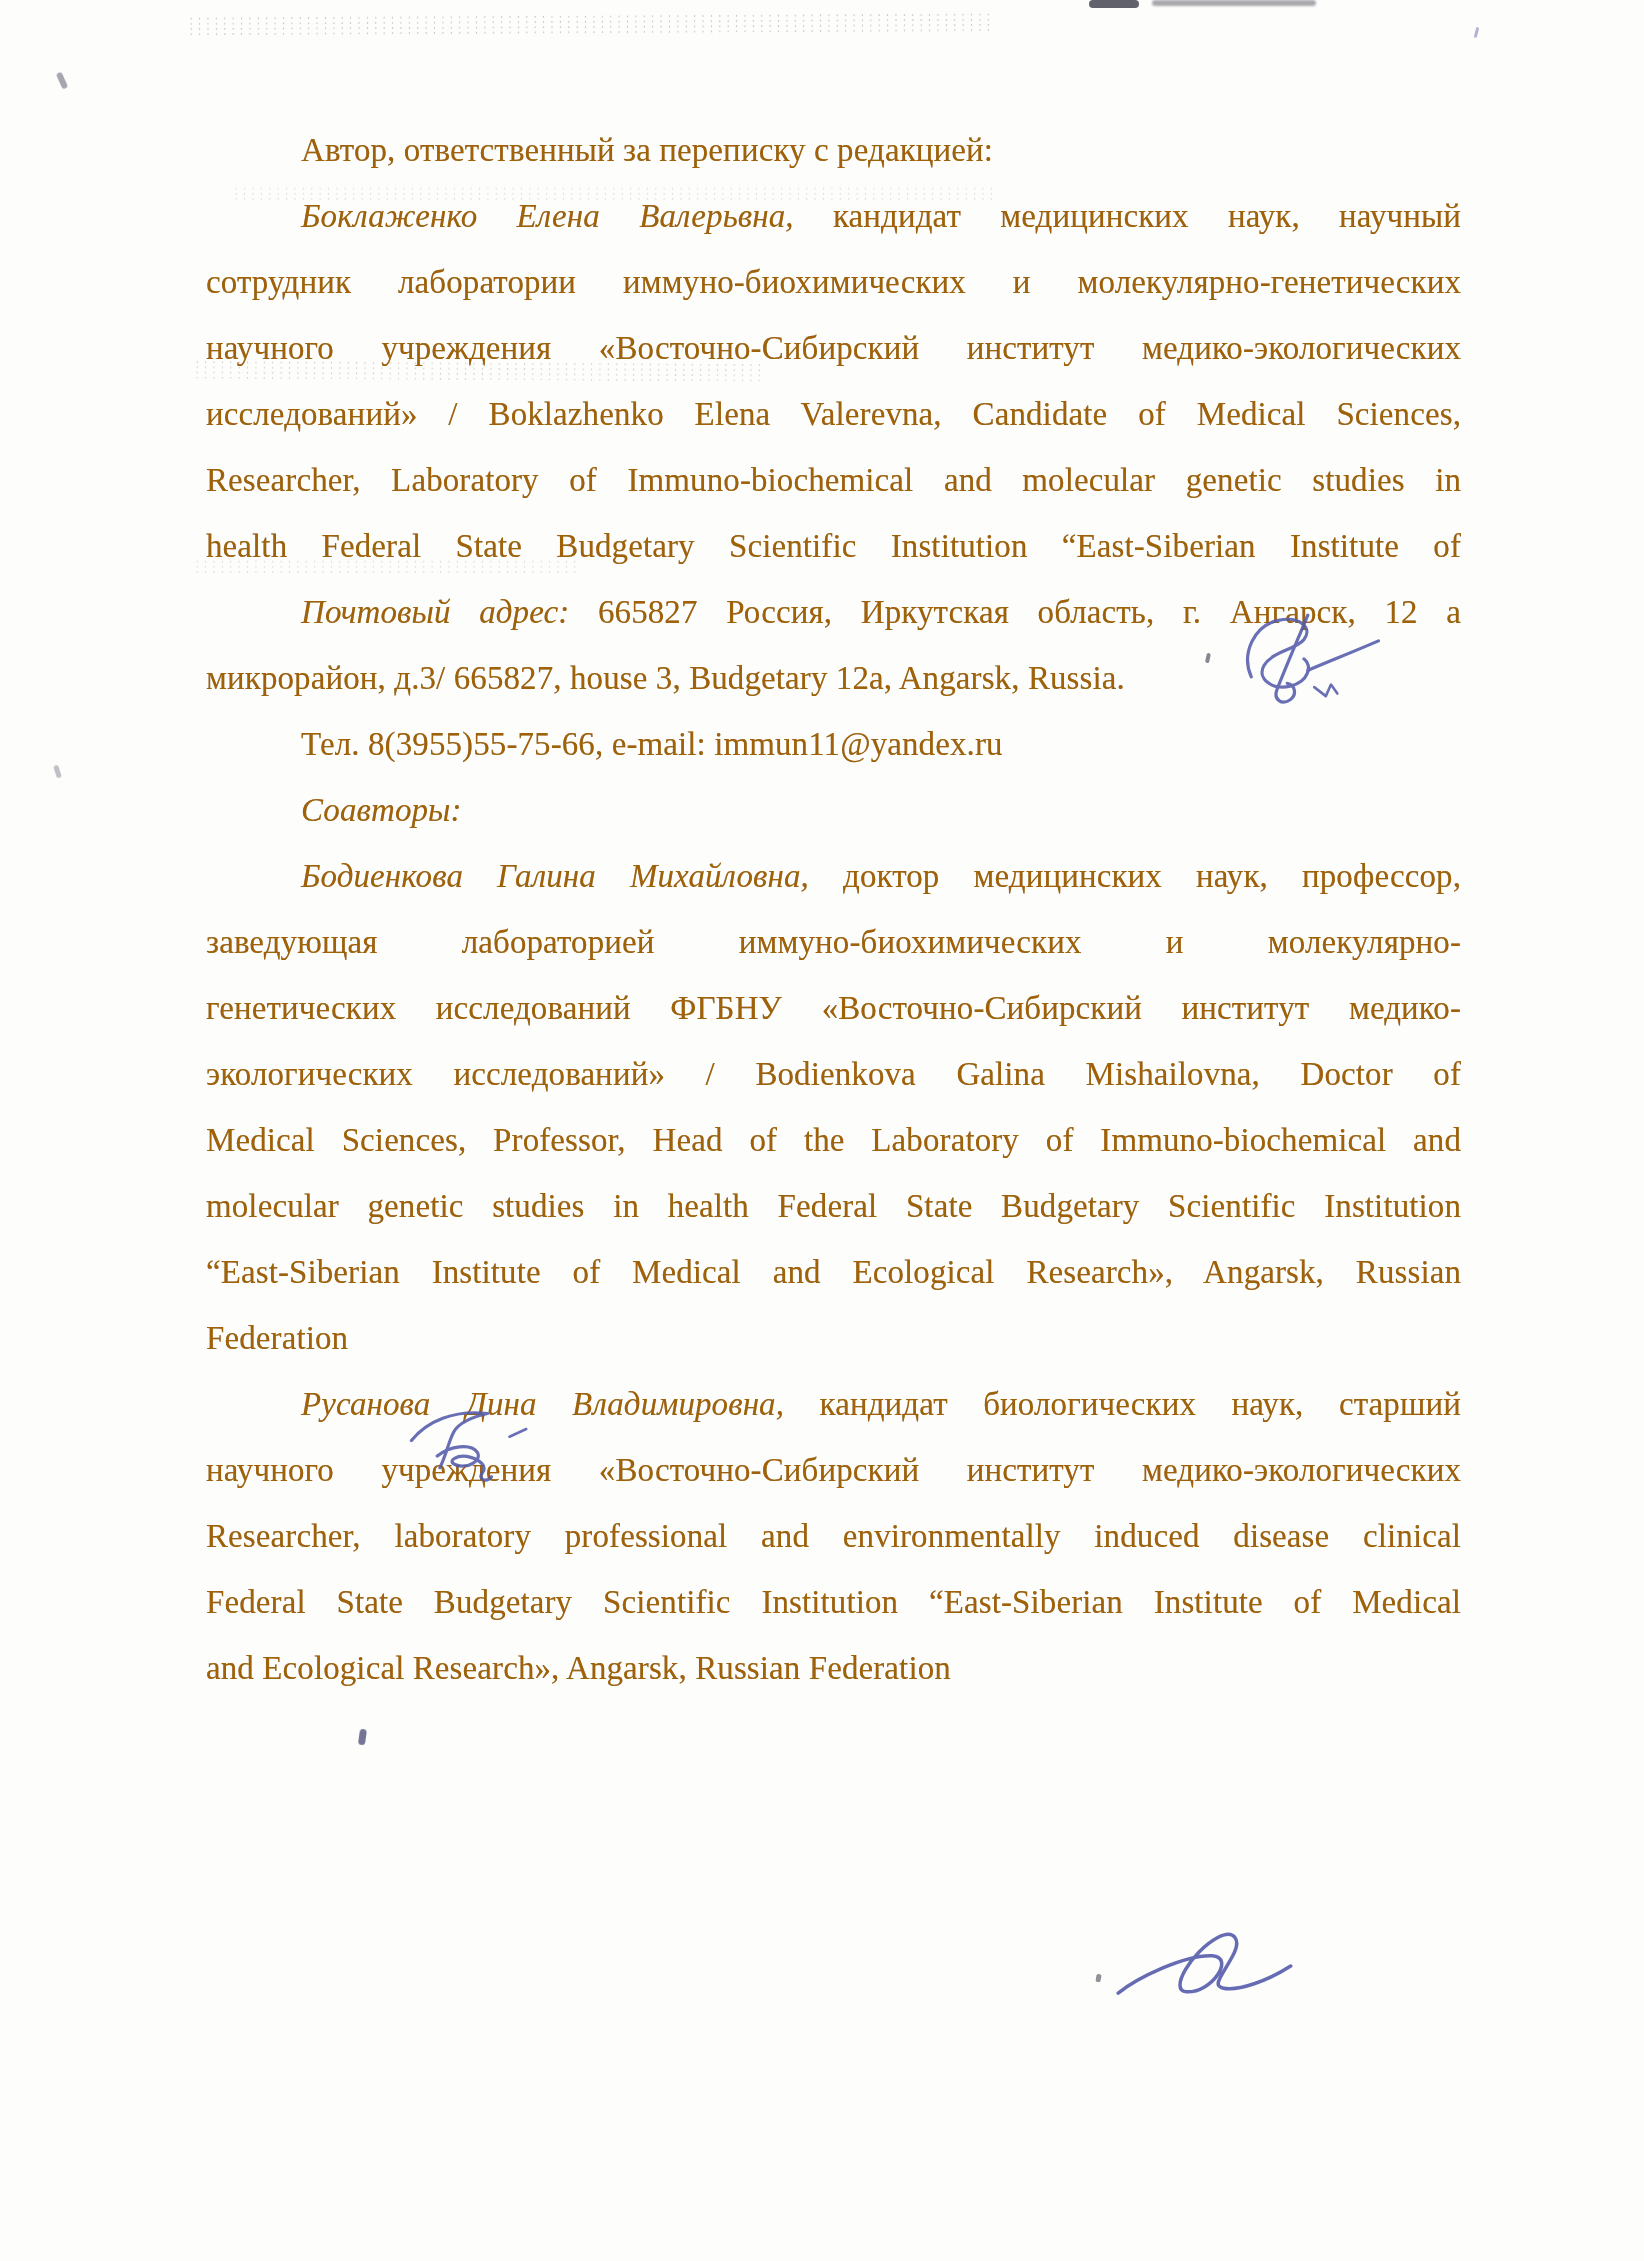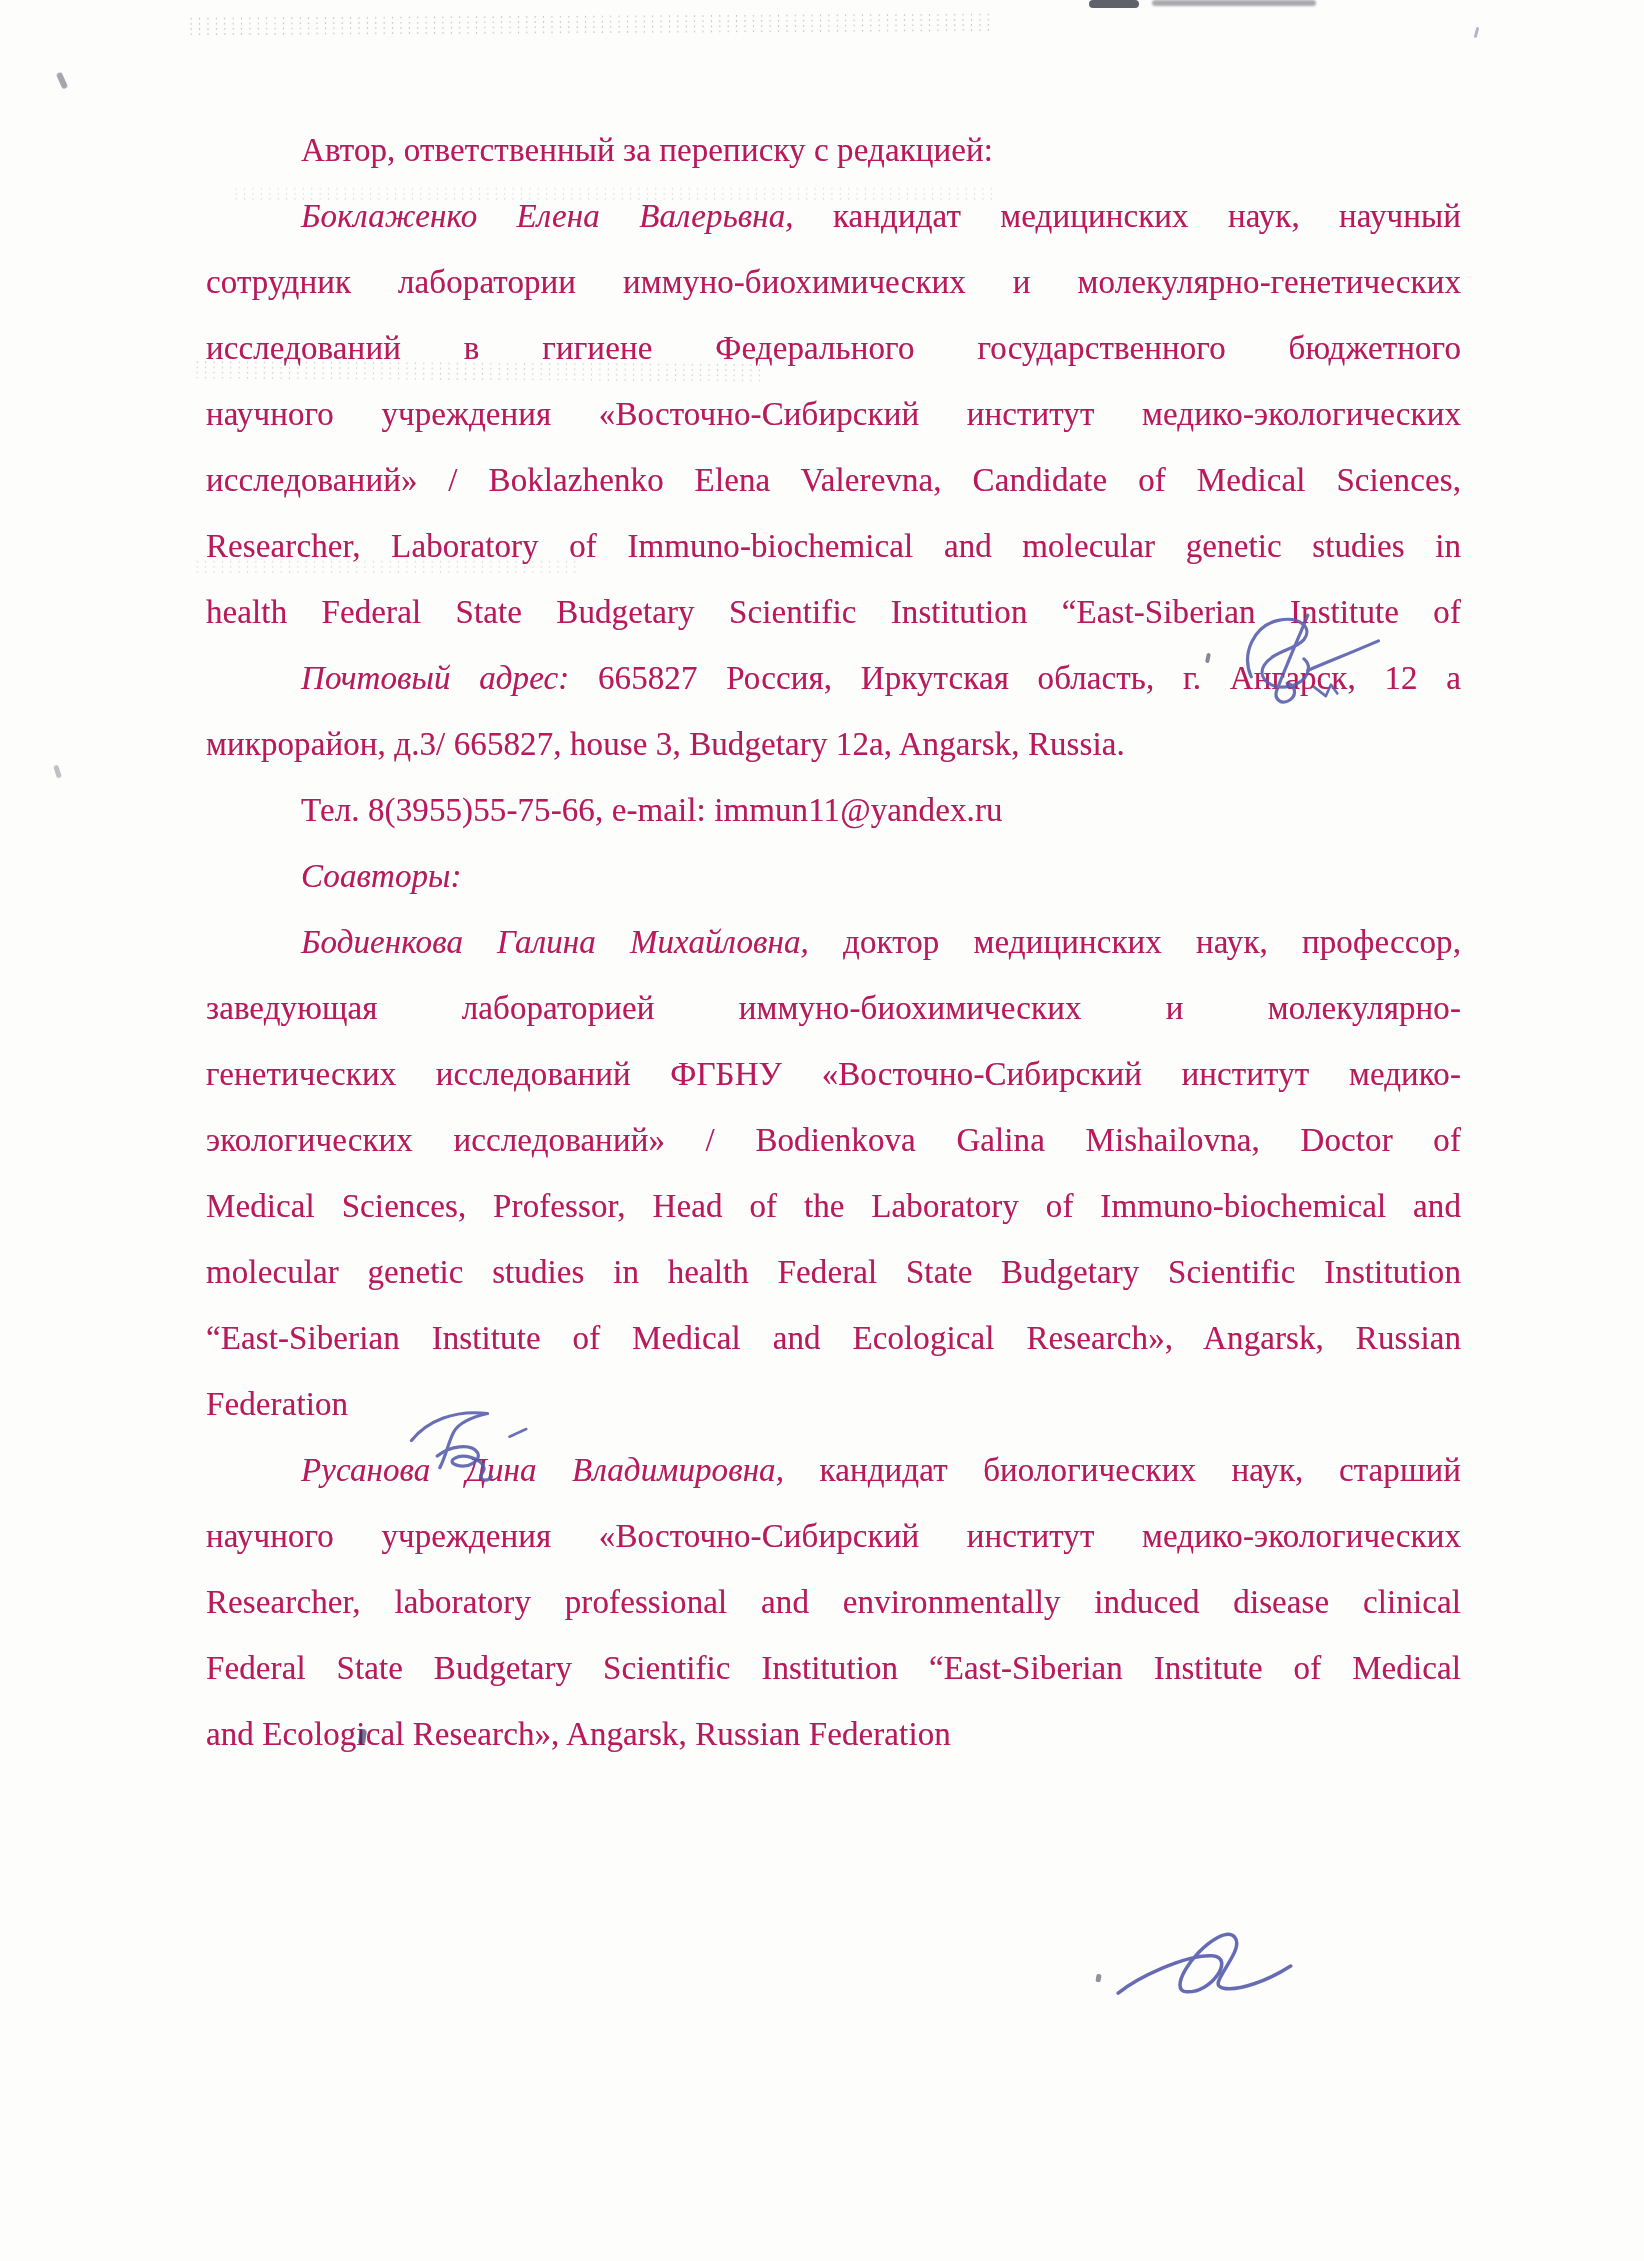--- a/index.html
+++ b/index.html
@@ -6,21 +6,21 @@
   body{background:#ffffff;}
   .page{
     position:relative;
     width:1644px;height:2261px;
     background:#fdfdfc;
     overflow:hidden;
     font-family:"Liberation Serif","DejaVu Serif",serif;
   }
   .textblock{
     position:absolute;left:206px;top:117px;width:1255px;
-    font-size:33px;line-height:66px;color:#be185d;
+    font-size:33px;line-height:66px;color:#a16207;
     text-shadow:0 0 0.6px rgba(35,35,50,0.35);
     letter-spacing:0.1px;
   }
   .line{text-align:left;white-space:normal;}
   .line.just{text-align:justify;text-align-last:justify;}
   .line.indent{text-indent:95px;}
   .it{font-style:italic;}
   .rm{font-style:normal;}
 
   .sig{position:absolute;}
@@ -37,21 +37,20 @@
 </style>
 </head>
 <body>
 
 <div class="page">
 
   <div class="textblock" id="textblock">
       <div class="line indent"><span class="rm">Автор, ответственный за переписку с редакцией:</span></div>
       <div class="line indent just"><span class="it">Боклаженко Елена Валерьвна,</span><span class="rm"> кандидат медицинских наук, научный</span></div>
       <div class="line just"><span class="rm">сотрудник лаборатории иммуно-биохимических и молекулярно-генетических</span></div>
-      <div class="line just"><span class="rm">исследований в гигиене Федерального государственного бюджетного</span></div>
       <div class="line just"><span class="rm">научного учреждения «Восточно-Сибирский институт медико-экологических</span></div>
       <div class="line just"><span class="rm">исследований» / Boklazhenko Elena Valerevna, Candidate of Medical Sciences,</span></div>
       <div class="line just"><span class="rm">Researcher, Laboratory of Immuno-biochemical and molecular genetic studies in</span></div>
       <div class="line just"><span class="rm">health Federal State Budgetary Scientific Institution “East-Siberian Institute of</span></div>
       <div class="line indent just"><span class="it">Почтовый адрес:</span><span class="rm"> 665827 Россия, Иркутская область, г. Ангарск, 12 а</span></div>
       <div class="line"><span class="rm">микрорайон, д.3/ 665827, house 3, Budgetary 12a, Angarsk, Russia.</span></div>
       <div class="line indent"><span class="rm">Тел. 8(3955)55-75-66, e-mail: immun11@yandex.ru</span></div>
       <div class="line indent"><span class="it">Соавторы:</span></div>
       <div class="line indent just"><span class="it">Бодиенкова Галина Михайловна,</span><span class="rm"> доктор медицинских наук, профессор,</span></div>
       <div class="line just"><span class="rm">заведующая лабораторией иммуно-биохимических и молекулярно-</span></div>

